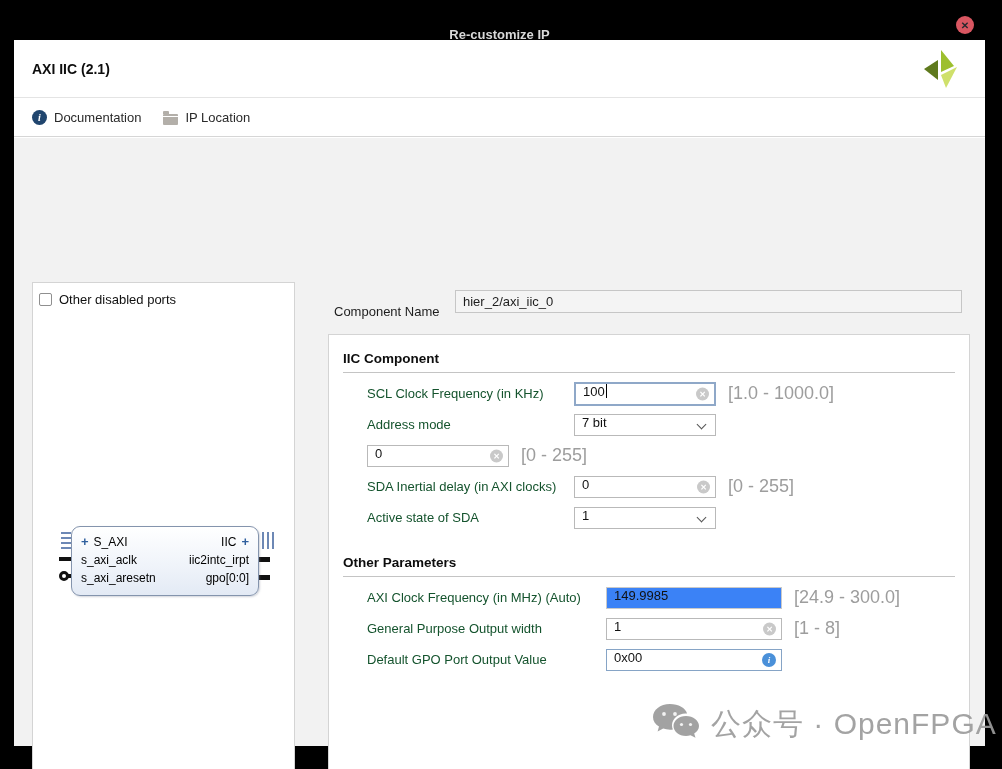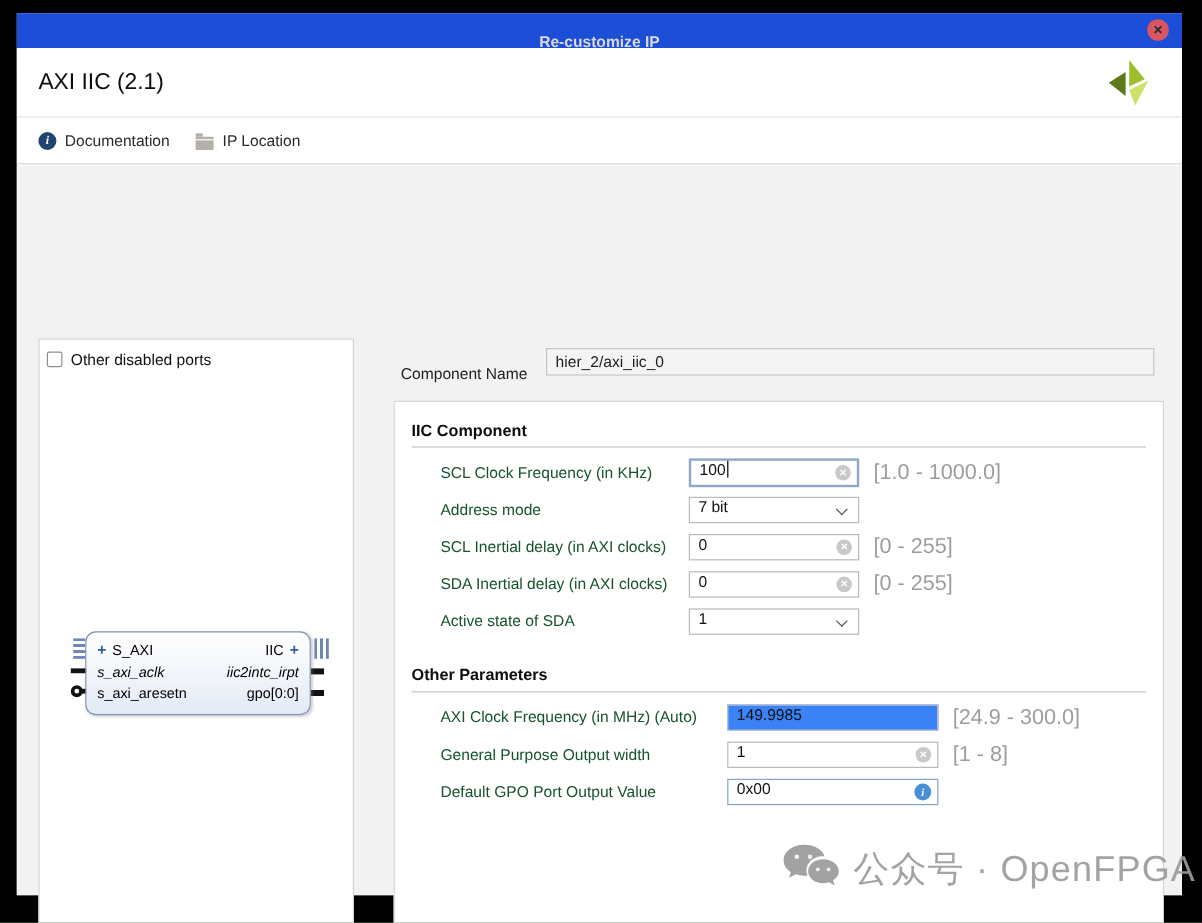--- a/index.html
+++ b/index.html
@@ -10,38 +10,38 @@
     font-family:"Liberation Sans", sans-serif;
     overflow:hidden;
   }
   .window {
     position:absolute; left:14px; top:11px; width:971px; height:735px;
     background:#ffffff;
   }
   
   .titlebar {
     position:absolute; left:0; top:0; right:0; height:47px;
-    background:#1d4ed8;
+    background:#000000;
     display:flex; align-items:center; justify-content:center;
   }
   .titlebar-text { color:#d9d9d9; font-weight:bold; font-size:13px; }
   .close-btn {
     position:absolute; right:11px; top:5px; width:18px; height:18px;
     border-radius:50%; background:#d95661; color:#26292e;
     font-size:10px; font-weight:bold;
     display:flex; align-items:center; justify-content:center; cursor:pointer;
   }
   
   .header {
     position:absolute; top:29px; left:0; right:0; height:58px;
     background:#ffffff; border-bottom:1px solid #e4e4e4;
   }
   .header-title {
     position:absolute; left:18px; top:50%; transform:translateY(-50%);
-    font-size:19px; font-weight:normal; color:#0d0d0d;
+    font-size:14px; font-weight:bold; color:#0d0d0d;
   }
   .logo { position:absolute; right:26px; top:9px; }
   
   .toolbar {
     position:absolute; top:88px; left:0; right:0; height:38px;
     background:#ffffff; border-bottom:1px solid #d6d6d6;
     display:flex; align-items:center; padding-left:18px; gap:22px;
   }
   .tool-item { display:flex; align-items:center; gap:7px; font-size:13px; color:#2a2a2a; cursor:pointer; }
   .info-badge {
@@ -67,21 +67,21 @@
     position:absolute; left:12px; top:7px; width:188px; height:70px;
     border:1px solid #8494ad; border-radius:9px;
     background:linear-gradient(to bottom,#ffffff 0%,#f0f4fa 55%,#e3eaf5 100%);
     box-shadow:1px 1px 2px rgba(120,130,150,.35);
   }
   .port-row {
     position:absolute; left:9px; right:9px; height:17px;
     display:flex; justify-content:space-between; align-items:center;
     font-size:12px; color:#000;
   }
-  .port-row.r1 { top:6px; } .port-row.r2 { top:24px;font-style:italic; } .port-row.r3 { top:42px; }
+  .port-row.r1 { top:6px; } .port-row.r2 { top:24px; } .port-row.r3 { top:42px; }
   .port-group { display:flex; align-items:center; gap:5px; }
   .plus { color:#2f5f9e; font-weight:bold; font-size:13px; }
   .stub-hatch { position:absolute; left:2px; top:13px; width:10px; height:17px;
     background:repeating-linear-gradient(to bottom,#6d88b5 0 2px,transparent 2px 5px); }
   .stub-clk  { position:absolute; left:0;  top:38px; width:13px; height:4px; background:#111; }
   .stub-rst-ring { position:absolute; left:0; top:52px; width:10px; height:10px;
     border:3px solid #111; border-radius:50%; background:#fff; }
   .stub-rst-bar  { position:absolute; left:9px; top:55px; width:4px; height:4px; background:#111; }
   .stub-bars { position:absolute; left:203px; top:13px; width:12px; height:17px;
     background:repeating-linear-gradient(to right,#6d88b5 0 2px,transparent 2px 5px); }
@@ -236,21 +236,20 @@
 
         <div class="param-row">
           <span class="param-label">Address mode</span>
           <div class="field select">
             <span>7 bit</span>
             <span class="chevron-down-icon"></span>
           </div>
         </div>
 
         <div class="param-row">
-          <span class="param-label">SCL Inertial delay (in AXI clocks)</span>
           <div class="field">
             <span>0</span>
             <span class="clear-icon">✕</span>
           </div>
           <span class="hint">[0 - 255]</span>
         </div>
 
         <div class="param-row">
           <span class="param-label">SDA Inertial delay (in AXI clocks)</span>
           <div class="field">

